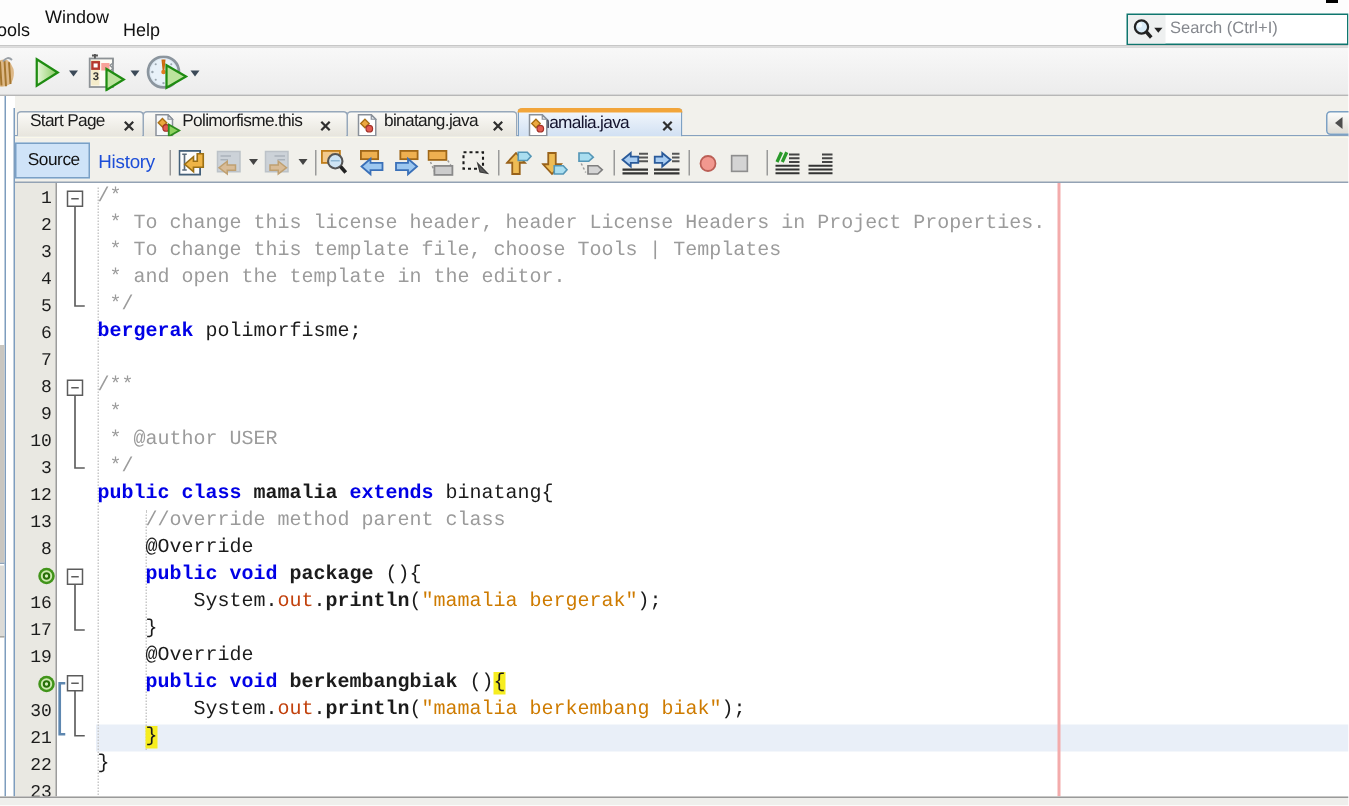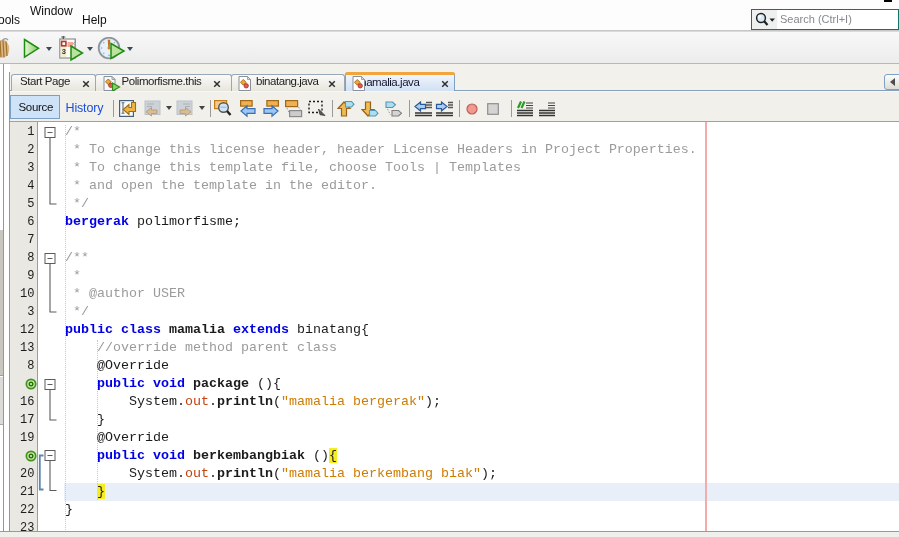--- a/index.html
+++ b/index.html
@@ -289,21 +289,21 @@
 <div class="ln" style="top:249px">8</div>
 <div class="ln" style="top:267px">9</div>
 <div class="ln" style="top:285px">10</div>
 <div class="ln" style="top:303px">3</div>
 <div class="ln" style="top:321px">12</div>
 <div class="ln" style="top:339px">13</div>
 <div class="ln" style="top:357px">8</div>
 <div class="ln" style="top:393px">16</div>
 <div class="ln" style="top:411px">17</div>
 <div class="ln" style="top:429px">19</div>
-<div class="ln" style="top:465px">20</div>
+<div class="ln" style="top:465px">30</div>
 <div class="ln" style="top:483px">21</div>
 <div class="ln" style="top:501px">22</div>
 <div class="ln" style="top:519px">23</div>
 
 <svg class="abs" style="left:25px;top:377.5px" width="12" height="12" viewBox="0 0 12 12">
   <circle cx="6" cy="6" r="5.5" fill="#41941a"></circle>
     <circle cx="6" cy="6" r="3.8" fill="#cdeaaf"></circle>
   <circle cx="6" cy="6" r="2.5" fill="#276f07"></circle>
     <circle cx="6" cy="6" r="1.1" fill="#d8f0c0"></circle>
 </svg>

